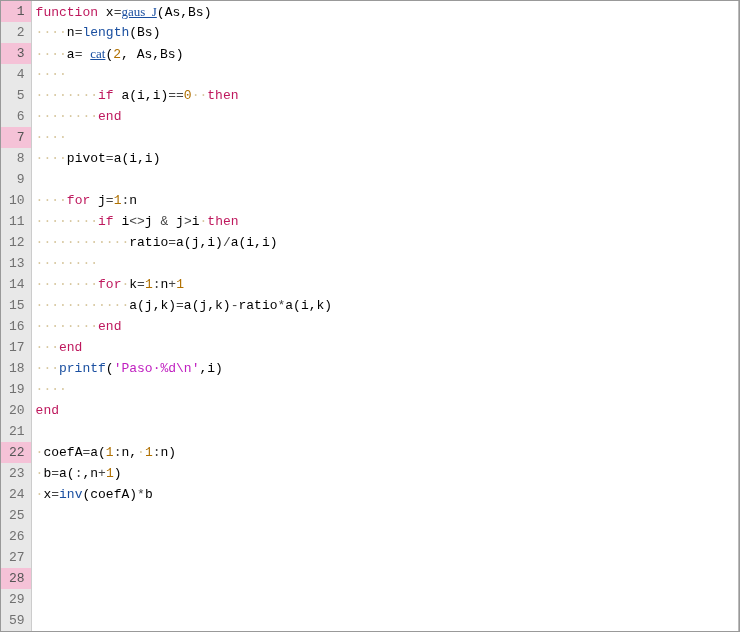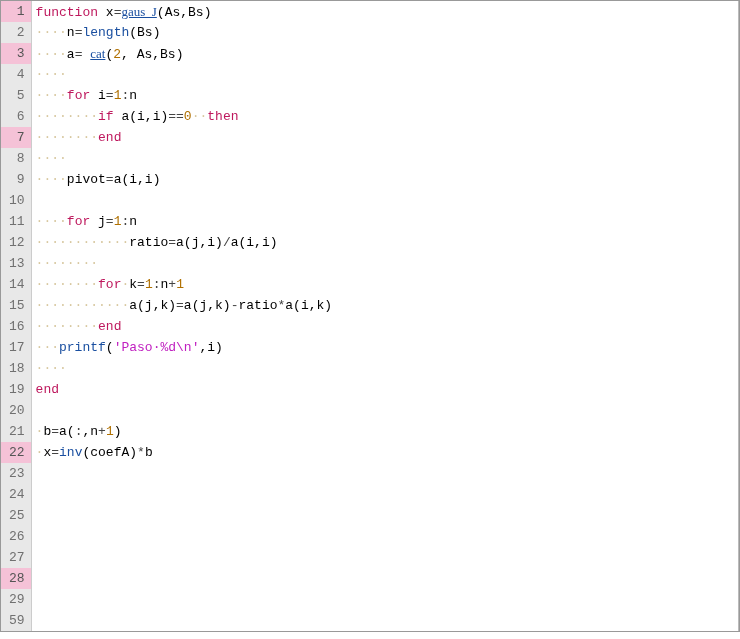--- a/index.html
+++ b/index.html
@@ -87,33 +87,35 @@
       <div class="ln">27</div>
       <div class="ln hl">28</div>
       <div class="ln">29</div>
       <div class="ln">59</div>
     </div>
   <div class="code" id="code">
       <div class="row"><span class="kw">function</span><span class="id"> x</span><span class="op">=</span><span class="fn">gaus_J</span><span class="id">(As,Bs)</span></div>
       <div class="row"><span class="ws">····</span><span class="id">n</span><span class="op">=</span><span class="fn-nou">length</span><span class="id">(Bs)</span></div>
       <div class="row"><span class="ws">····</span><span class="id">a</span><span class="op">= </span><span class="fn">cat</span><span class="id">(</span><span class="num">2</span><span class="id">, As,Bs)</span></div>
       <div class="row"><span class="ws">····</span></div>
-      <div class="row"><span class="ws">····</span><span class="kw">for</span><span class="id"> i</span><span class="op">=</span><span class="num">1</span><span class="op">:</span><span class="id">n</span></div>
       <div class="row"><span class="ws">········</span><span class="kw">if</span><span class="id"> a(i,i)</span><span class="op">==</span><span class="num">0</span><span class="ws">··</span><span class="kw">then</span></div>
       <div class="row"><span class="ws">········</span><span class="kw">end</span></div>
       <div class="row"><span class="ws">····</span></div>
       <div class="row"><span class="ws">····</span><span class="id">pivot</span><span class="op">=</span><span class="id">a(i,i)</span></div>
       <div class="row"><span class="ws"></span></div>
       <div class="row"><span class="ws">····</span><span class="kw">for</span><span class="id"> j</span><span class="op">=</span><span class="num">1</span><span class="op">:</span><span class="id">n</span></div>
+      <div class="row"><span class="ws">········</span><span class="kw">if</span><span class="id"> i</span><span class="op">&lt;&gt;</span><span class="id">j </span><span class="op">&amp;</span><span class="id"> j</span><span class="op">&gt;</span><span class="id">i</span><span class="ws">·</span><span class="kw">then</span></div>
       <div class="row"><span class="ws">············</span><span class="id">ratio</span><span class="op">=</span><span class="id">a(j,i)</span><span class="op">/</span><span class="id">a(i,i)</span></div>
       <div class="row"><span class="ws">········</span></div>
       <div class="row"><span class="ws">········</span><span class="kw">for</span><span class="ws">·</span><span class="id">k</span><span class="op">=</span><span class="num">1</span><span class="op">:</span><span class="id">n</span><span class="op">+</span><span class="num">1</span></div>
       <div class="row"><span class="ws">············</span><span class="id">a(j,k)</span><span class="op">=</span><span class="id">a(j,k)</span><span class="op">-</span><span class="id">ratio</span><span class="op">*</span><span class="id">a(i,k)</span></div>
       <div class="row"><span class="ws">········</span><span class="kw">end</span></div>
+      <div class="row"><span class="ws">···</span><span class="kw">end</span></div>
       <div class="row"><span class="ws">···</span><span class="fn-nou">printf</span><span class="id">(</span><span class="str">'Paso·%d\n'</span><span class="id">,i)</span></div>
       <div class="row"><span class="ws">····</span></div>
       <div class="row"><span class="kw">end</span></div>
       <div class="row"><span class="ws"></span></div>
+      <div class="row"><span class="ws">·</span><span class="id">coefA</span><span class="op">=</span><span class="id">a(</span><span class="num">1</span><span class="op">:</span><span class="id">n,</span><span class="ws">·</span><span class="num">1</span><span class="op">:</span><span class="id">n)</span></div>
       <div class="row"><span class="ws">·</span><span class="id">b</span><span class="op">=</span><span class="id">a(</span><span class="op">:</span><span class="id">,n</span><span class="op">+</span><span class="num">1</span><span class="id">)</span></div>
       <div class="row"><span class="ws">·</span><span class="id">x</span><span class="op">=</span><span class="fn-nou">inv</span><span class="id">(coefA)</span><span class="op">*</span><span class="id">b</span></div>
       <div class="row"><span class="ws"></span></div>
     </div>
 </div>
 
 </body></html>

